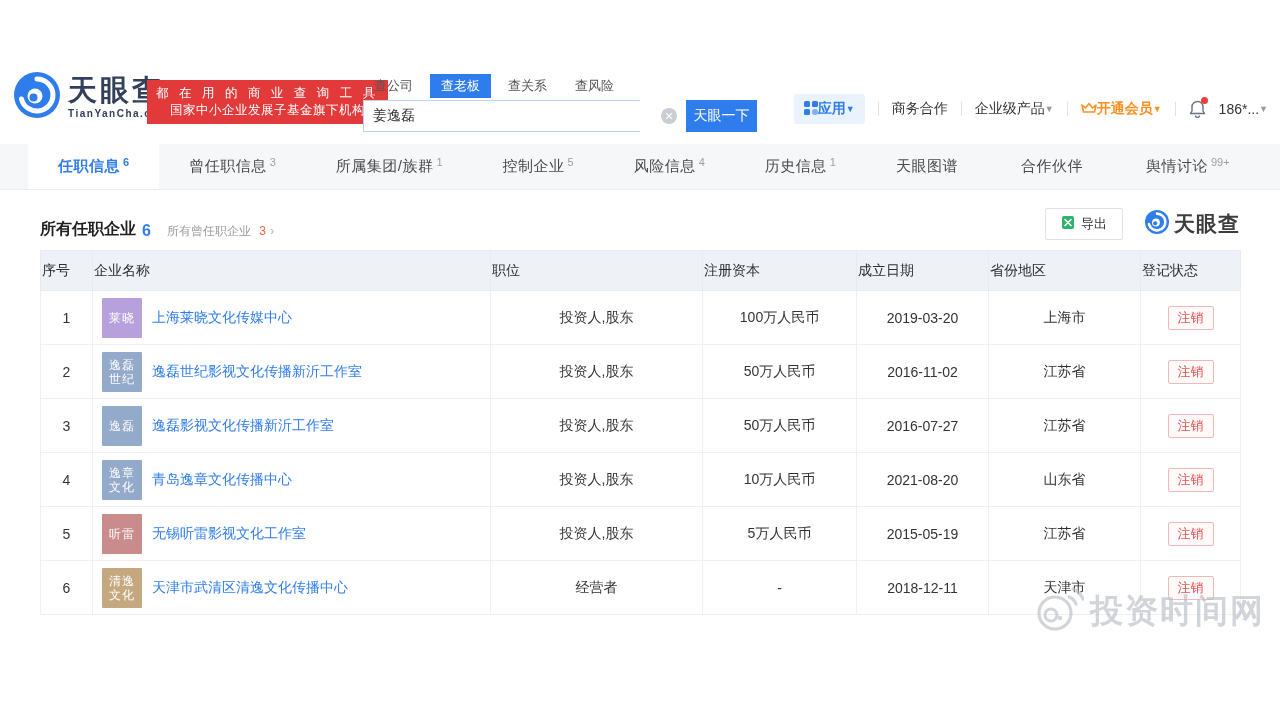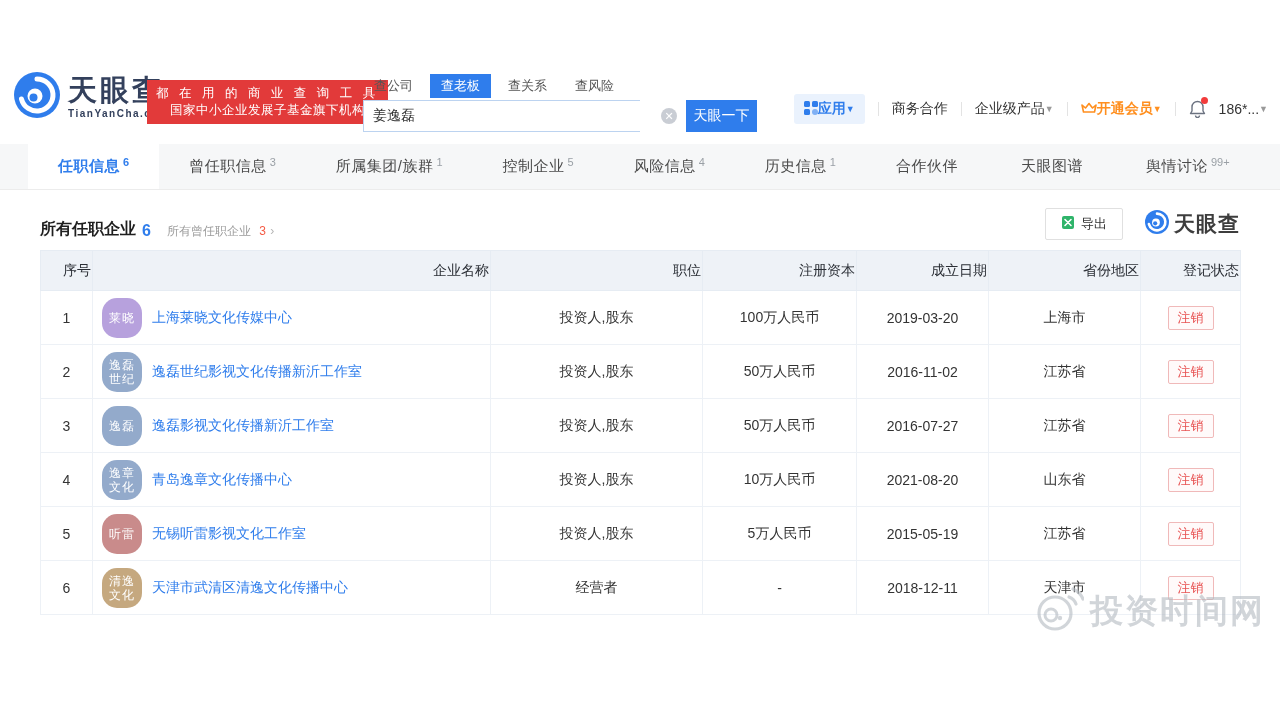--- a/index.html
+++ b/index.html
@@ -58,26 +58,26 @@
   .sec-sub { margin-left:16px; font-size:12px; color:#9b9b9b; cursor:pointer; }
   .sec-sub-count { color:#f55b45; margin-left:5px; }
   .sec-sub-arrow { color:#b5b5b5; margin-left:1px; }
   .sec-right { margin-left:auto; display:flex; align-items:center; gap:22px; }
   .export-btn { display:flex; align-items:center; gap:6px; border:1px solid #e0e0e0; background:#fff; border-radius:2px; padding:6px 15px; font-size:13px; color:#333; cursor:pointer; font-family:inherit; }
   .brand-mini { display:flex; align-items:center; gap:5px; }
   .brand-mini-text { font-size:21px; font-weight:bold; color:#3d3d3d; letter-spacing:1px; }
 
   
   .tbl { position:absolute; top:250px; left:40px; width:1200px; border-collapse:collapse; table-layout:fixed; }
-  .tbl th { height:40px; background:#eef2f7; border:1px solid #e6ecf3; font-size:14px; font-weight:normal; color:#2b2f36; text-align:right; }
+  .tbl th { height:40px; background:#eef2f7; border:1px solid #e6ecf3; font-size:14px; font-weight:normal; color:#2b2f36; text-align:left; }
   .tbl td { height:54px; border:1px solid #edf1f6; font-size:14px; color:#333; text-align:center; background:#fff; }
   .c-no { width:52px; } .c-company { width:398px; } .c-pos { width:212px; }
   .c-cap { width:154px; } .c-date { width:132px; } .c-reg { width:152px; } .c-stat { width:100px; }
   .company-cell { display:flex; align-items:center; gap:10px; padding-left:8px; text-align:left; }
-  .avatar { width:40px; height:40px; border-radius:15px; color:#fff; font-size:12px; display:flex; flex-direction:column; align-items:center; justify-content:center; line-height:14px; flex-shrink:0; letter-spacing:1px; }
+  .avatar { width:40px; height:40px; border-radius:1px; color:#fff; font-size:12px; display:flex; flex-direction:column; align-items:center; justify-content:center; line-height:14px; flex-shrink:0; letter-spacing:1px; }
   .company-link { color:#2f7dec; text-decoration:none; cursor:pointer; }
   .status-badge { display:inline-block; border:1px solid #f0b9b9; color:#e85353; background:#fffafa; font-size:13px; padding:2px 9px; border-radius:2px; }
 
   
   .watermark { position:absolute; left:1032px; top:584px; display:flex; align-items:center; gap:6px; opacity:0.6; z-index:5; pointer-events:none; }
   .watermark-text { font-size:33px; font-weight:bold; color:#b4bac1; letter-spacing:2px; text-shadow:0 0 2px #fff, 0 1px 0 #fff; }
 </style>
 </head>
 <body>
 
@@ -196,26 +196,26 @@
     <span class="t-label">风险信息</span>
     <span class="t-count">4</span>
   </div>
 
   <div class="nav-tab">
     <span class="t-label">历史信息</span>
     <span class="t-count">1</span>
   </div>
 
   <div class="nav-tab">
+    <span class="t-label">天眼图谱</span>
+    <span class="t-count"></span>
+  </div>
+
+  <div class="nav-tab">
     <span class="t-label">合作伙伴</span>
-    <span class="t-count"></span>
-  </div>
-
-  <div class="nav-tab">
-    <span class="t-label">天眼图谱</span>
     <span class="t-count"></span>
   </div>
 
   <div class="nav-tab">
     <span class="t-label">舆情讨论</span>
     <span class="t-count">99+</span>
   </div>
 </div>
 
 <div class="sec-head">

